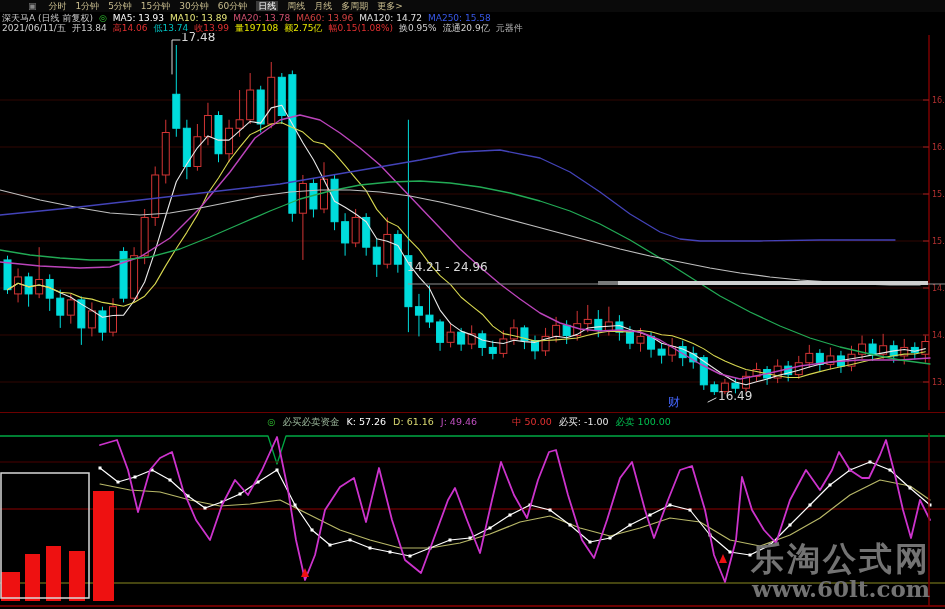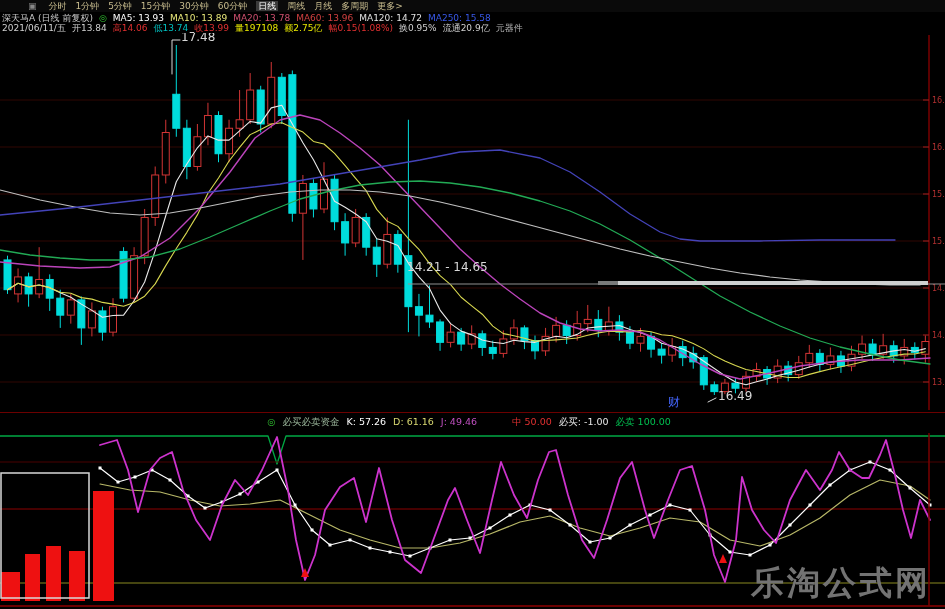--- a/index.html
+++ b/index.html
@@ -303,21 +303,22 @@
     <rect x="888.5" y="468.5" width="3" height="3" fill="#fff"></rect>
     <rect x="908.5" y="486.5" width="3" height="3" fill="#fff"></rect>
     <rect x="928.5" y="503.5" width="3" height="3" fill="#fff"></rect>
     <polyline points="100,445 117,440 128,470 138,512 150,470 160,458 172,452 183,490 196,520 210,540 222,505 235,480 248,495 262,470 277,437 288,490 296,540 305,580 315,555 325,510 340,487 354,478 366,522 379,468 392,520 405,560 421,573 437,530 448,500 455,488 467,520 480,553 492,500 501,462 514,495 527,518 538,480 549,452 556,450 568,495 582,540 594,558 607,520 620,478 632,462 645,510 654,538 668,500 680,470 692,466 705,510 714,555 725,582 736,540 742,477 752,510 764,530 776,543 790,500 806,470 820,490 832,470 839,452 850,470 862,478 869,478 880,455 886,440 895,475 903,510 911,538 920,500 930,520" fill="none" stroke="#cc33cc" stroke-width="1.8" stroke-linejoin="round" stroke-linecap="round"></polyline>
     <path d="M 305 568 l 4 9 l -8 0 z" fill="#ee1111"></path>
     <path d="M 723 554 l 4 9 l -8 0 z" fill="#ee1111"></path>
     <line x1="929" y1="433" x2="929" y2="606" stroke="#7a0101" stroke-width="1.5"></line>
   </svg>
 
 <div class="anno" id="anno-peak" style="left: 181px; top: 33px;">17.48</div>
-<div class="anno" id="anno-range" style="left: 407px; top: 263px;">14.21 - 14.65</div>
+<div class="anno" id="anno-range" style="left: 407px; top: 263px;">14.21 - 24.96</div>
 <div class="anno" id="anno-low" style="left: 718px; top: 392px;">16.49</div>
 <div class="anno" id="anno-marker" style="left: 668px; top: 398px; color: rgb(68, 102, 255);">财</div>
 
 <div class="subheader" id="subheader"><span style="color: rgb(48, 192, 48);">◎</span><span style="color: rgb(156, 184, 156);">必买必卖资金</span><span style="color: rgb(255, 255, 255);">K: 57.26</span><span style="color: rgb(216, 216, 112);">D: 61.16</span><span style="color: rgb(192, 80, 192);">J: 49.46</span><span style="color: rgb(224, 48, 48); margin-left: 28px;">中 50.00</span><span style="color: rgb(232, 232, 232);">必买: -1.00</span><span style="color: rgb(0, 192, 80);">必卖 100.00</span></div>
 
 <div class="watermark">
   <div class="wm1">乐淘公式网</div>
+  <div class="wm2">www.60lt.com</div>
 </div>
 
 </body></html>

